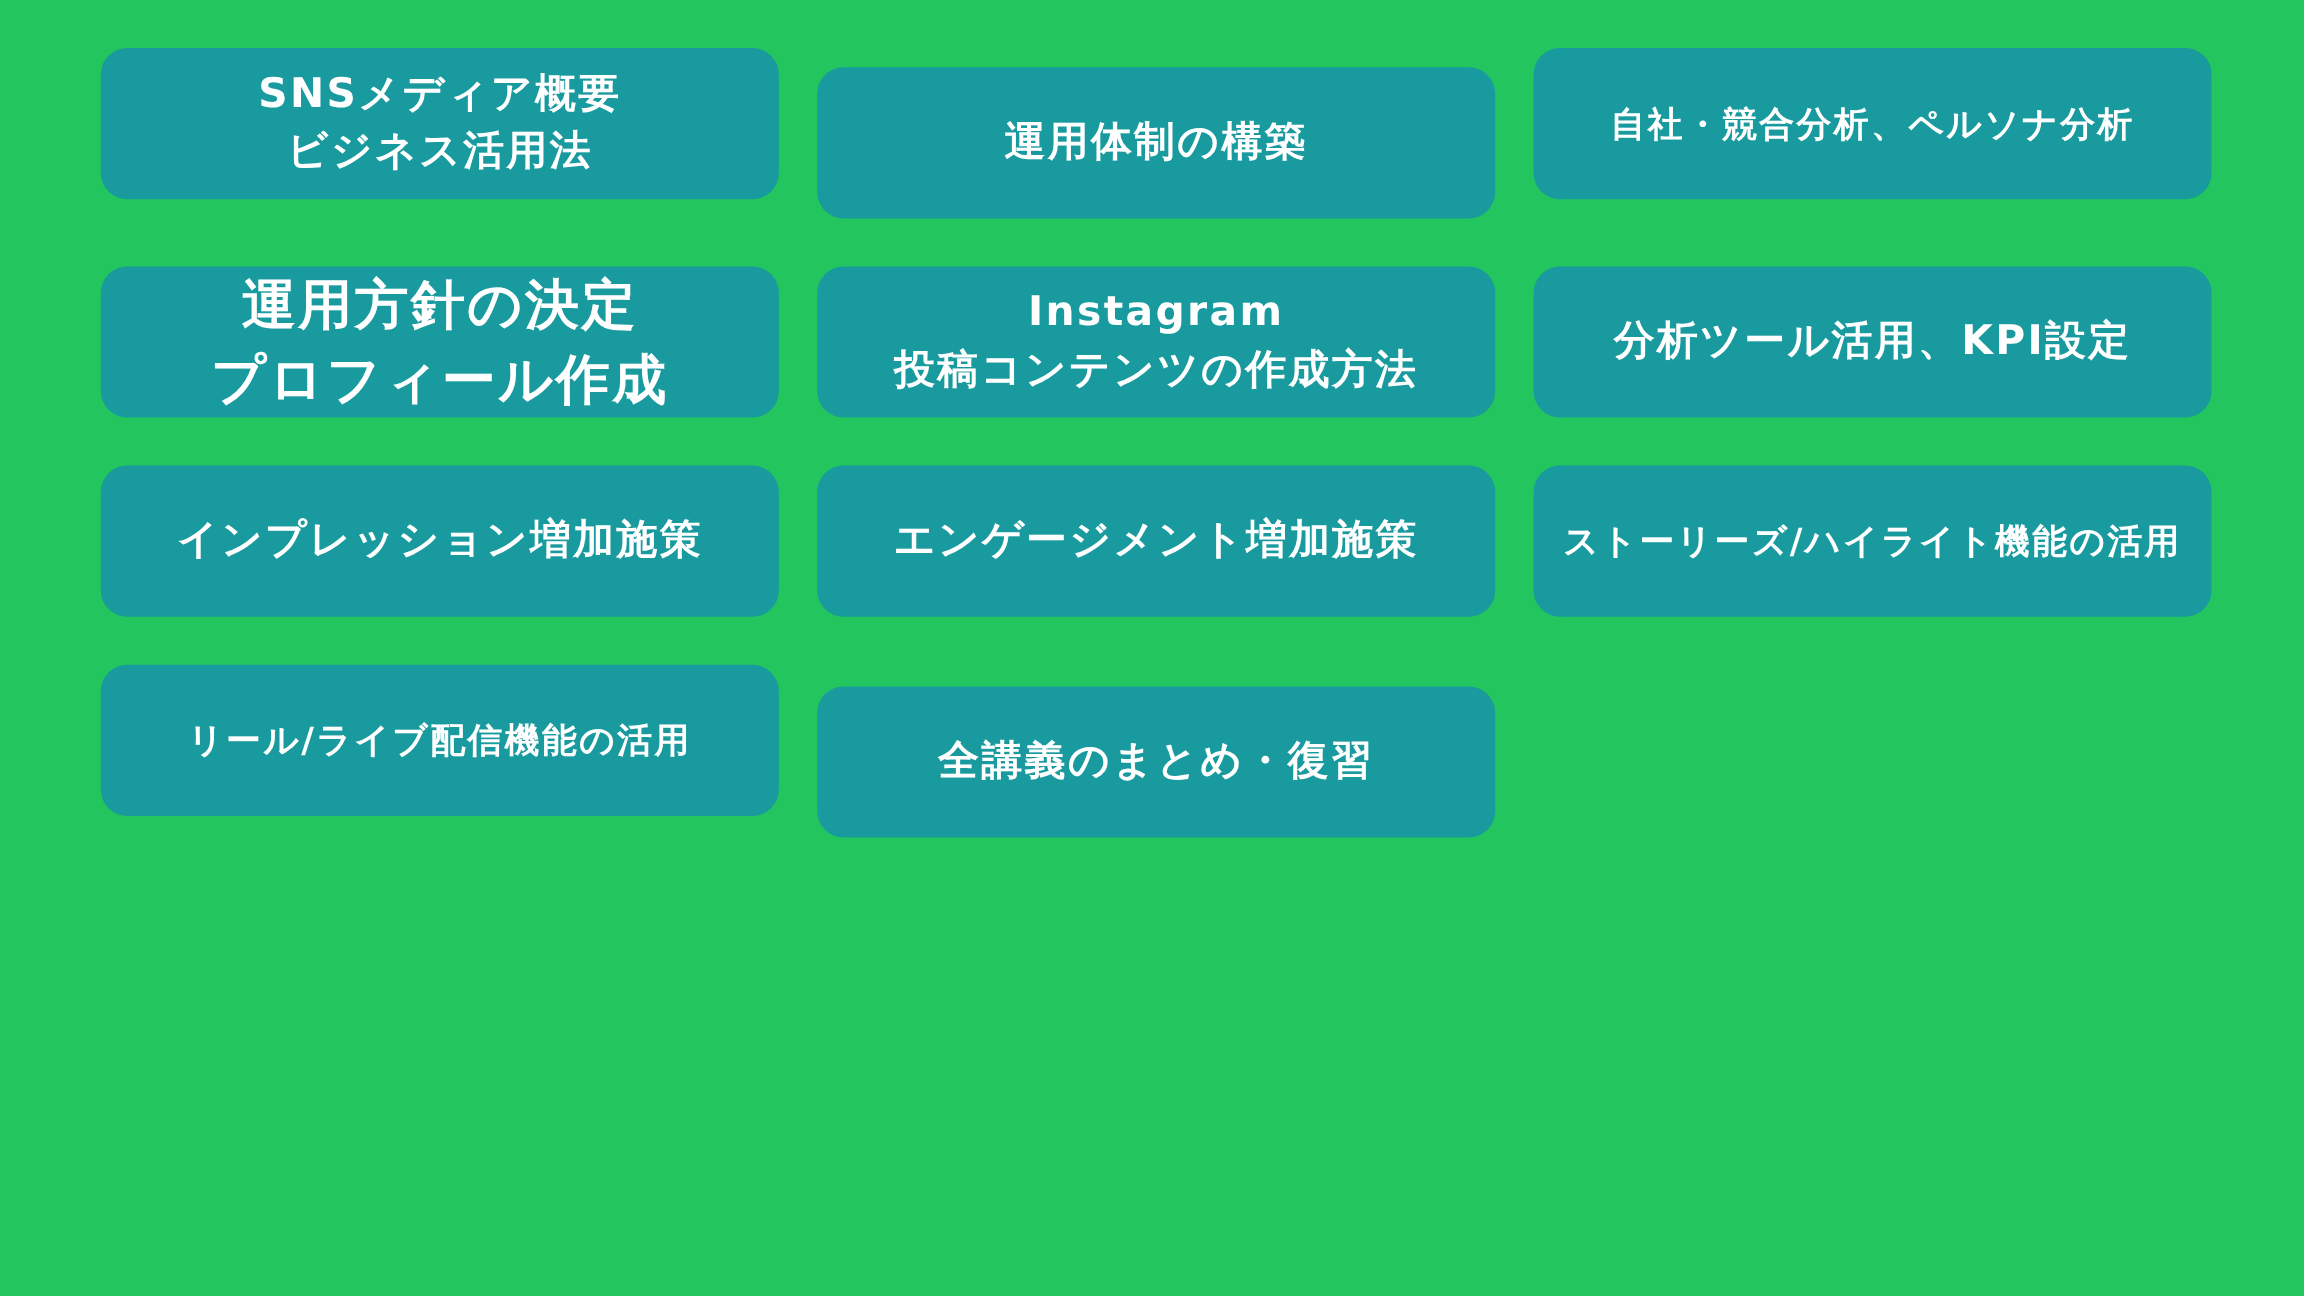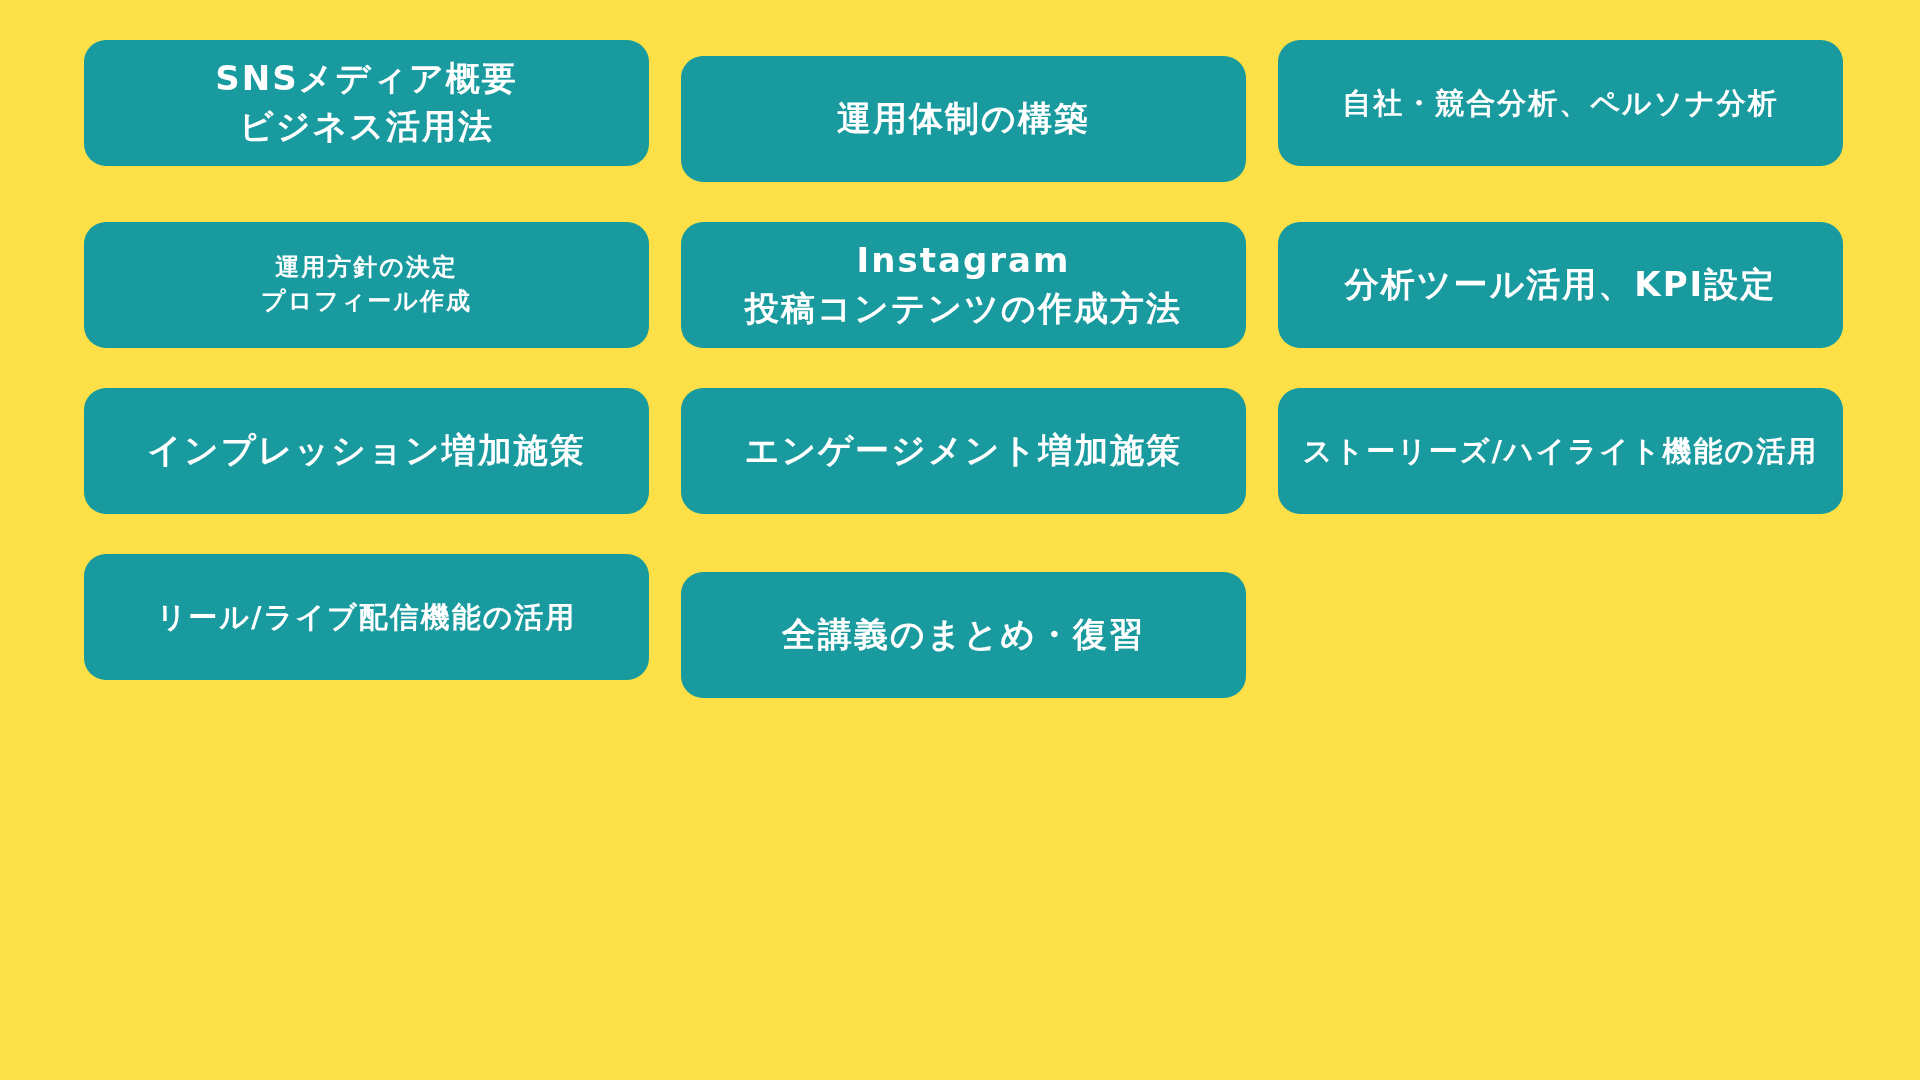--- a/index.html
+++ b/index.html
@@ -5,21 +5,21 @@
   html, body {
     margin: 0;
     padding: 0;
     background: #ffffff;
     font-family: "DejaVu Sans", "Liberation Sans", sans-serif;
   }
   .canvas {
     position: relative;
     width: 1920px;
     height: 1080px;
-    background: #fde047;
+    background: #22c55e;
     overflow: hidden;
   }
   .grid {
     position: absolute;
     left: 84px;
     top: 40px;
     display: grid;
     grid-template-columns: repeat(3, 565px);
     column-gap: 32px;
     row-gap: 40px;
@@ -50,21 +50,21 @@
       <div class="card" style="font-size: 34px;">
         <div class="line">SNSメディア概要</div>
         <div class="line">ビジネス活用法</div>
       </div>
       <div class="card" style="font-size: 34px; margin-top: 16px;">
         <div class="line">運用体制の構築</div>
       </div>
       <div class="card" style="font-size: 29px;">
         <div class="line">自社・競合分析、ペルソナ分析</div>
       </div>
-      <div class="card" style="font-size: 24px;">
+      <div class="card" style="font-size: 45px;">
         <div class="line">運用方針の決定</div>
         <div class="line">プロフィール作成</div>
       </div>
       <div class="card" style="font-size: 34px;">
         <div class="line">Instagram</div>
         <div class="line">投稿コンテンツの作成方法</div>
       </div>
       <div class="card" style="font-size: 34px;">
         <div class="line">分析ツール活用、KPI設定</div>
       </div>

